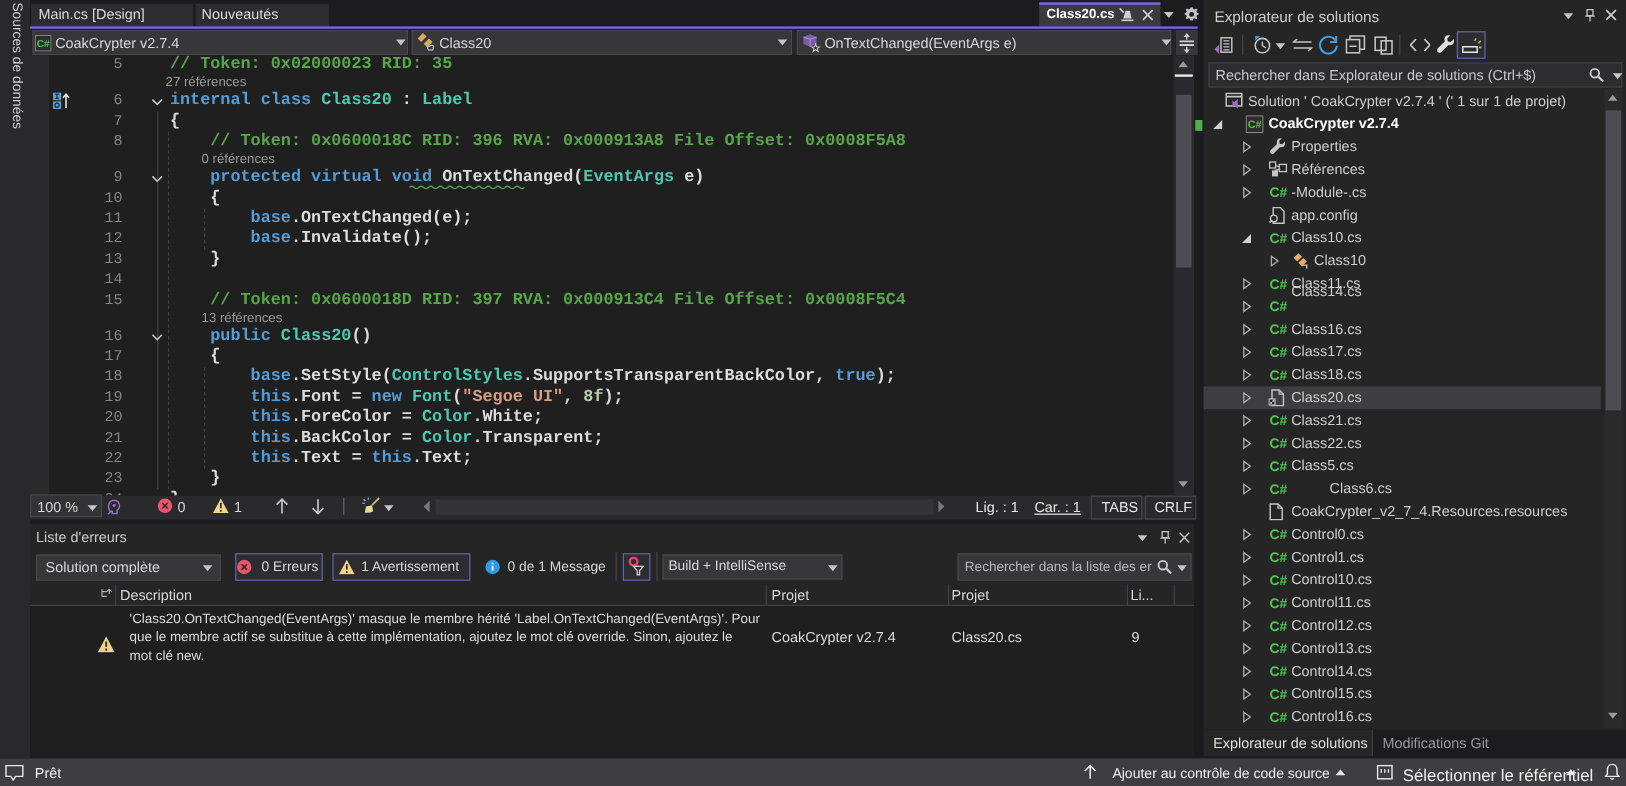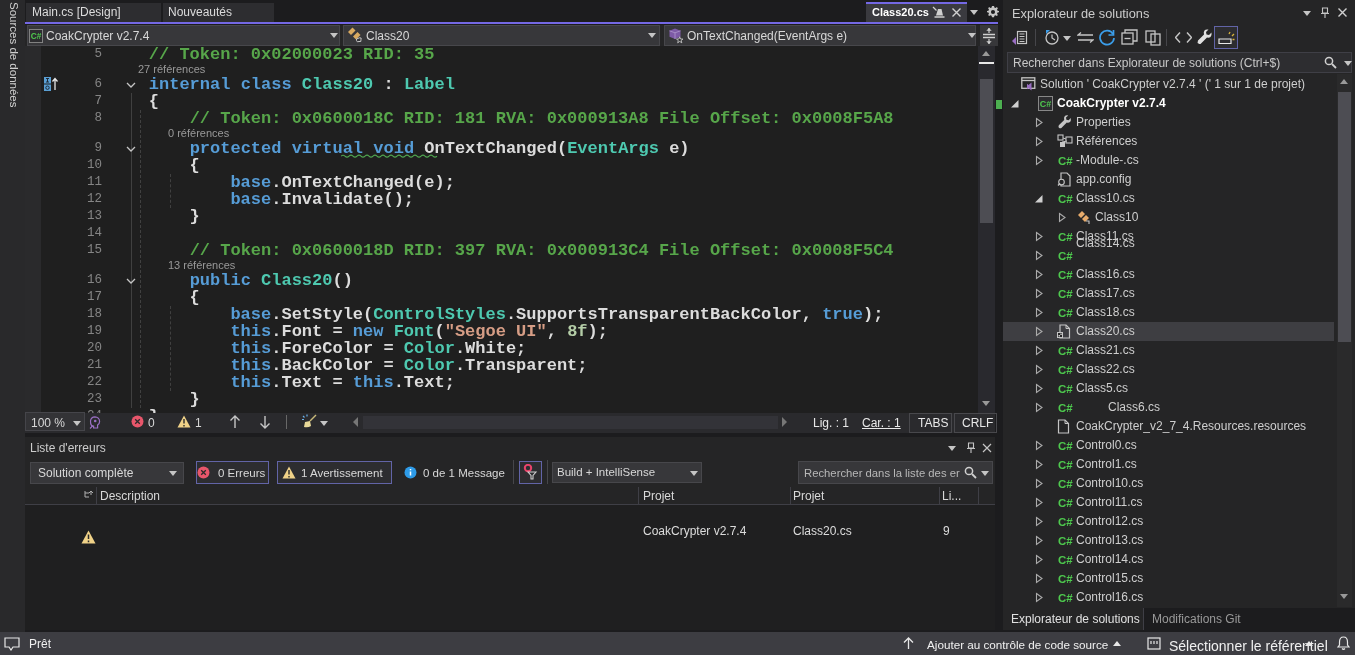--- a/index.html
+++ b/index.html
@@ -1,20 +1,20 @@
 <!DOCTYPE html>
 <html><head><meta charset="utf-8">
 <style>
   * { margin:0; padding:0; box-sizing:border-box; }
   html,body { width:1355px; height:655px; overflow:hidden; background:#1c1c1e; }
   body { font-family:"Liberation Sans", sans-serif; }
   .abs { position:absolute; }
   #root { position:relative; width:1355px; height:655px; background:#1c1c1e; color:#dcdcdc; }
   .ui { font-size:12px; color:#d8d8d8; white-space:nowrap; }
-  .mono { font-family:"Liberation Mono", monospace; font-size:17px; font-weight:700; white-space:pre; line-height:17px; height:17px; }
+  .mono { font-family:"Liberation Mono", monospace; font-size:14px; font-weight:700; white-space:pre; line-height:17px; height:17px; }
   .k { color:#569cd6; } .t { color:#4ec9b0; } .c { color:#57a64a; }
   .s { color:#d69d85; } .n { color:#b5cea8; } .g { color:#dcdcdc; }
   .lens { font-family:"Liberation Sans", sans-serif; font-size:11px; font-weight:400; color:#999; line-height:13px; height:13px; white-space:pre; }
   .lnum { font-family:"Liberation Mono", monospace; font-size:12.5px; font-weight:400; color:#858585; line-height:17px; height:17px; text-align:right; width:22px; }
   .tri-d { width:0; height:0; border-left:4px solid transparent; border-right:4px solid transparent; border-top:5px solid #c5c5c5; }
   .tri-u { width:0; height:0; border-left:4px solid transparent; border-right:4px solid transparent; border-bottom:5px solid #c5c5c5; }
   .ddown { background:#37373a; border:1px solid #47474b; }
   .treerow { position:absolute; height:19px; line-height:19px; font-size:12px; color:#cecece; white-space:nowrap; }
 </style></head>
 <body>
@@ -111,21 +111,21 @@
     <div class="abs" style="left:106px; top:47px; width:1px; height:315px; background:#404040;"></div>
 
     <div class="abs" style="left:115px; top:64px; width:1px; height:298px; border-left:1px dashed #404040;"></div>
     <div class="abs" style="left:145px; top:128px; width:1px; height:34px; border-left:1px dashed #404040;"></div>
     <div class="abs" style="left:145px; top:260px; width:1px; height:85px; border-left:1px dashed #404040;"></div>
     <div id="code">
         <div class="abs mono g" style="left:83px; top:0px;">    <i style="font-style:normal" class="c">// Token: 0x02000023 RID: 35</i></div>
         <div class="abs lens" style="left:113px; top:17px;">27 références</div>
         <div class="abs mono g" style="left:83px; top:30px;">    <i style="font-style:normal" class="k">internal</i> <i style="font-style:normal" class="k">class</i> <i style="font-style:normal" class="t">Class20</i> : <i style="font-style:normal" class="t">Label</i></div>
         <div class="abs mono g" style="left:83px; top:47px;">    {</div>
-        <div class="abs mono g" style="left:83px; top:64px;">        <i style="font-style:normal" class="c">// Token: 0x0600018C RID: 181 RVA: 0x000913A8 File Offset: 0x0008F5A8</i></div>
+        <div class="abs mono g" style="left:83px; top:64px;">        <i style="font-style:normal" class="c">// Token: 0x0600018C RID: 396 RVA: 0x000913A8 File Offset: 0x0008F5A8</i></div>
         <div class="abs lens" style="left:143px; top:81px;">0 références</div>
         <div class="abs mono g" style="left:83px; top:94px;">        <i style="font-style:normal" class="k">protected</i> <i style="font-style:normal" class="k">virtual</i> <i style="font-style:normal" class="k">void</i> OnTextChanged(<i style="font-style:normal" class="t">EventArgs</i> e)</div>
         <div class="abs mono g" style="left:83px; top:111px;">        {</div>
         <div class="abs mono g" style="left:83px; top:128px;">            <i style="font-style:normal" class="k">base</i>.OnTextChanged(e);</div>
         <div class="abs mono g" style="left:83px; top:145px;">            <i style="font-style:normal" class="k">base</i>.Invalidate();</div>
         <div class="abs mono g" style="left:83px; top:162px;">        }</div>
         <div class="abs mono g" style="left:83px; top:179px;"></div>
         <div class="abs mono g" style="left:83px; top:196px;">        <i style="font-style:normal" class="c">// Token: 0x0600018D RID: 397 RVA: 0x000913C4 File Offset: 0x0008F5C4</i></div>
         <div class="abs lens" style="left:143px; top:213px;">13 références</div>
         <div class="abs mono g" style="left:83px; top:226px;">        <i style="font-style:normal" class="k">public</i> <i style="font-style:normal" class="t">Class20</i>()</div>
@@ -283,20 +283,21 @@
   <div class="abs" style="left:638px; top:487px; width:1px; height:18px; background:#3f3f46;"></div>
   <div class="abs" style="left:790px; top:487px; width:1px; height:18px; background:#3f3f46;"></div>
   <div class="abs" style="left:939px; top:487px; width:1px; height:18px; background:#3f3f46;"></div>
   <div class="abs" style="left:978px; top:487px; width:1px; height:18px; background:#3f3f46;"></div>
 
   <div class="abs" style="left:25px; top:505px; width:970px; height:125px; background:#1f1f20;"></div>
   <svg class="abs" style="left:81px; top:530px;" width="15" height="14" viewBox="0 0 15 14">
     <path d="M7.5 0.5 L14.5 13.5 L0.5 13.5 Z" fill="#f0d288"></path>
     <path d="M7.5 4.5 L7.5 9 M7.5 10.5 L7.5 12.2" stroke="#2a2a2a" stroke-width="1.5"></path>
   </svg>
+  <div class="abs" style="left:108px; top:509px; line-height:15.4px; font-size:11.2px; color:#dcdcdc; white-space:nowrap;">'Class20.OnTextChanged(EventArgs)' masque le membre hérité 'Label.OnTextChanged(EventArgs)'. Pour<br>que le membre actif se substitue à cette implémentation, ajoutez le mot clé override. Sinon, ajoutez le<br>mot clé new.</div>
   <div class="abs ui" style="left:643px; top:524px; color:#dcdcdc;">CoakCrypter v2.7.4</div>
   <div class="abs ui" style="left:793px; top:524px; color:#dcdcdc;">Class20.cs</div>
   <div class="abs ui" style="left:943px; top:524px; color:#dcdcdc;">9</div>
 
   <div class="abs" style="left:1003px; top:0; width:352px; height:630px; background:#252526;"></div>
   <div class="abs ui" style="left:1012px; top:6px; color:#cccccc; font-size:12.8px;">Explorateur de solutions</div>
   <div class="abs tri-d" style="left:1303px; top:11px;"></div>
   <svg class="abs" style="left:1320px; top:7px;" width="10" height="12" viewBox="0 0 10 12">
     <path d="M2.5 1 L7.5 1 L7.5 6 L2.5 6 Z M1 6.5 L9 6.5 M5 7 L5 11" stroke="#c5c5c5" stroke-width="1.1" fill="none"></path>
   </svg>

